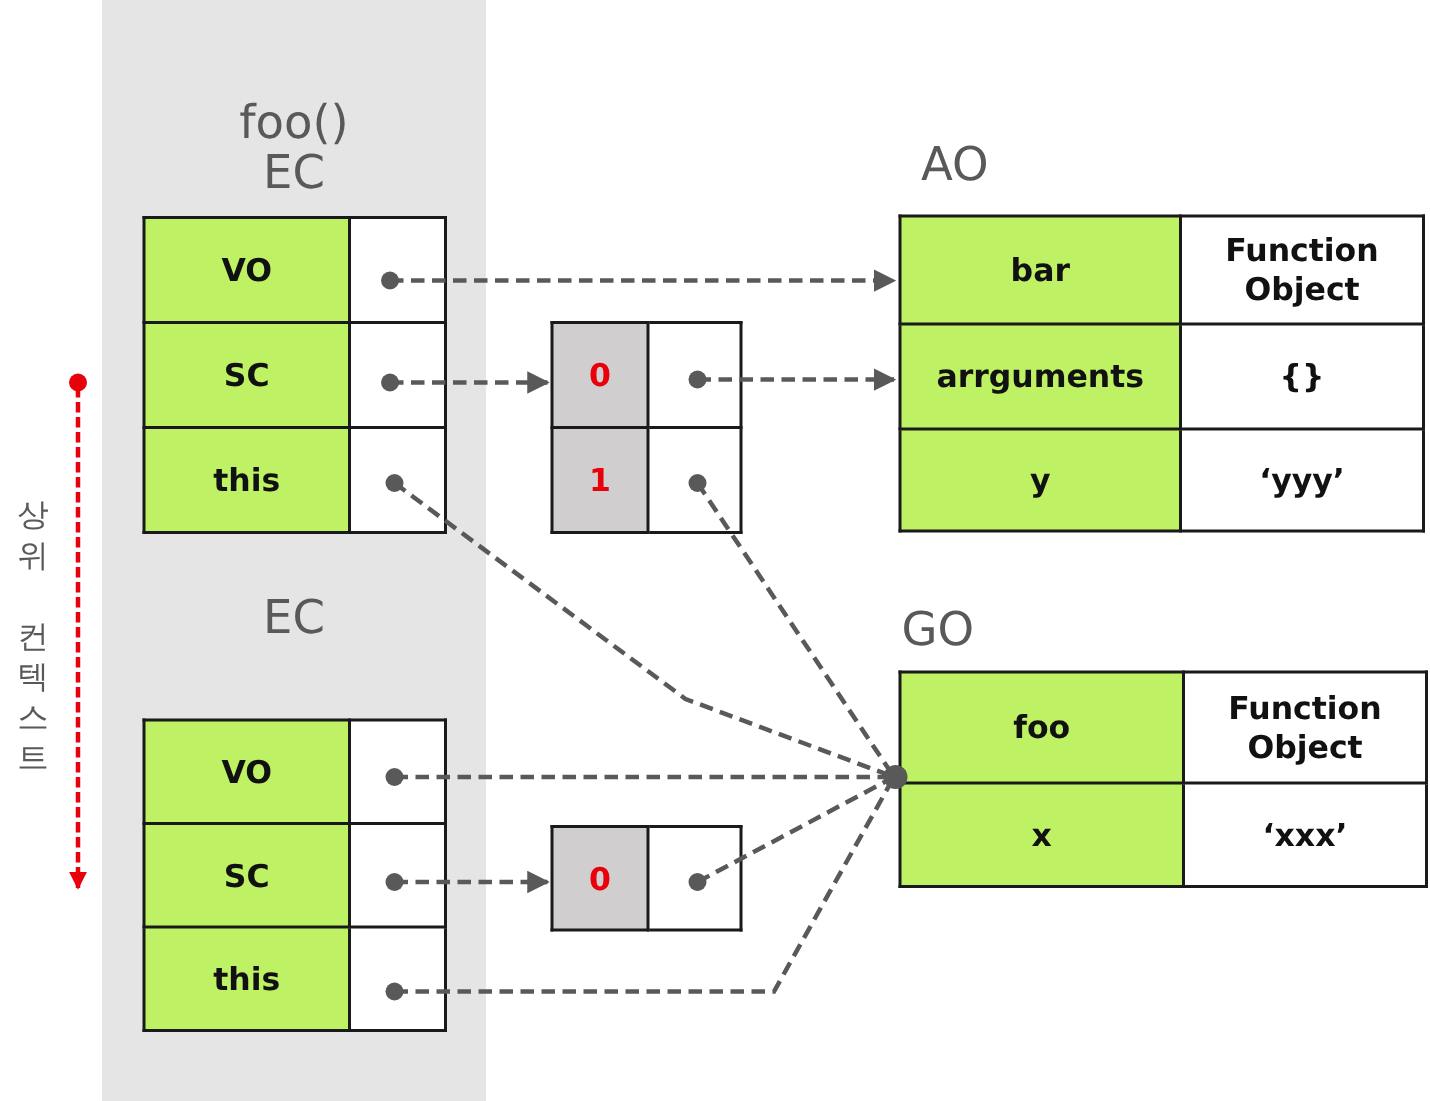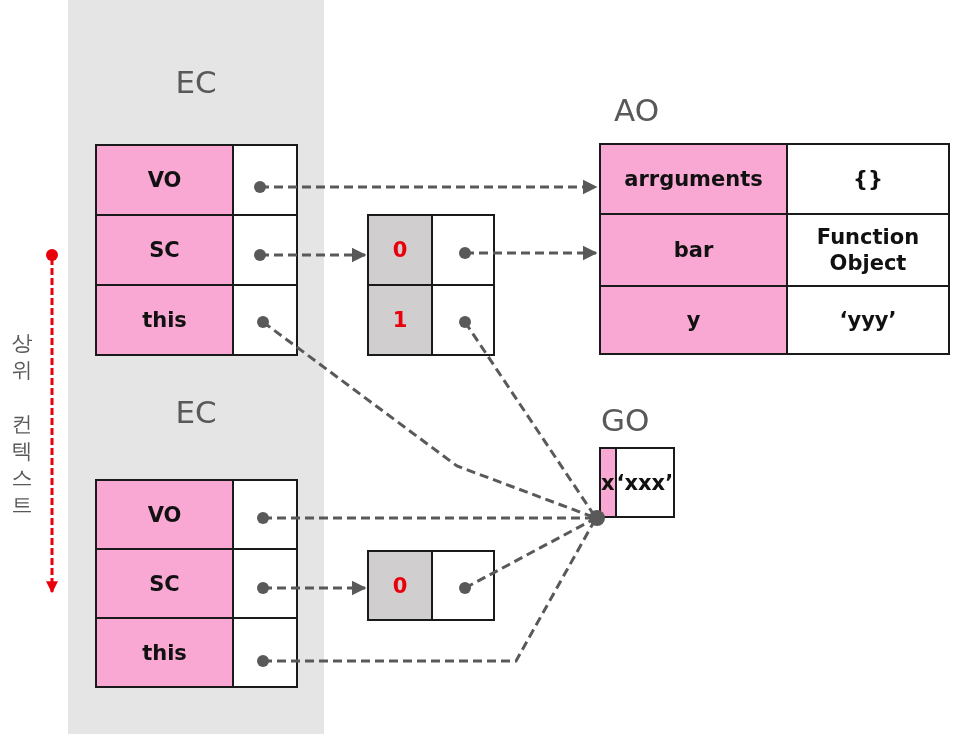--- a/index.html
+++ b/index.html
@@ -4,21 +4,21 @@
 <style>
   html, body { margin: 0; padding: 0; background: #ffffff; }
   body { width: 953px; height: 734px; position: relative; overflow: hidden;
          font-family: "DejaVu Sans", sans-serif; }
   .stack-bg { position: absolute; left: 68px; top: 0; width: 256px; height: 734px; background: #e5e5e5; }
   .title { position: absolute; color: #595959; font-size: 31px; text-align: center; line-height: 33px;
            font-family: "DejaVu Sans", sans-serif; }
   .tbl { position: absolute; border-collapse: collapse; }
   .tbl td { border: 2px solid #1a1a1a; text-align: center; vertical-align: middle; padding: 0;
             font-weight: bold; font-size: 21px; color: #111; line-height: 26px; }
-  .tbl td.k { background: #f9a8d4; }
+  .tbl td.k { background: #bef264; }
   .tbl td.v { background: #ffffff; }
   .tbl td.idx { background: #d0cecf; color: #e8000b; }
   .side-label { position: absolute; left: 10px; top: 330px; width: 24px; color: #595959; font-size: 21px;
                 line-height: 27px; text-align: center; }
   .side-label span { display: block; }
   .side-label .gap { height: 27px; }
   svg.wires { position: absolute; left: 0; top: 0; }
 </style>
 </head>
 <body>
@@ -29,20 +29,21 @@
   <span>상</span>
   <span>위</span>
   <span class="gap"></span>
   <span>컨</span>
   <span>텍</span>
   <span>스</span>
   <span>트</span>
 </div>
 
 <div class="title" style="left:96px; top:66px; width:200px;">
+  <div>foo()</div>
   <div>EC</div>
 </div>
 <table class="tbl" style="left:95px; top:144px;">
   <tbody>
       <tr>
     <td class="k" style="width:135px; height:68px;">VO</td>
     <td class="v" style="width:62px;"></td>
   </tr>
   <tr>
     <td class="k" style="height:68px;">SC</td>
@@ -94,40 +95,47 @@
     <td class="idx" style="width:62px; height:67px;">0</td>
     <td class="v" style="width:60px;"></td>
   </tr>
 </tbody>
   </table>
 
 <div class="title" style="left:614px; top:94px; text-align:center;">AO</div>
 <table class="tbl" style="left:599px; top:143px;">
   <tbody>
       <tr>
-    <td class="k" style="width:185px; height:68px;">arrguments</td>
-    <td class="v" style="width:160px;">{}</td>
-  </tr>
-  <tr>
     <td class="k" style="height:70px;">bar</td>
     <td class="v">
       <div>Function</div>
       <div>Object</div>
     </td>
+  </tr>
+  <tr>
+    <td class="k" style="width:185px; height:68px;">arrguments</td>
+    <td class="v" style="width:160px;">{}</td>
   </tr>
   <tr>
     <td class="k" style="height:66px;">y</td>
     <td class="v">‘yyy’</td>
   </tr>
 </tbody>
   </table>
 
 <div class="title" style="left:601px; top:404px; text-align:left;">GO</div>
 <table class="tbl" style="left:599px; top:447px;">
   <tbody>
+      <tr>
+    <td class="k" style="width:187px; height:72px;">foo</td>
+    <td class="v" style="width:160px;">
+      <div>Function</div>
+      <div>Object</div>
+    </td>
+  </tr>
   <tr>
     <td class="k" style="height:67px;">x</td>
     <td class="v">‘xxx’</td>
   </tr>
 </tbody>
   </table>
 
 <svg class="wires" width="953" height="734">
   <defs>
     <marker id="arr" viewBox="0 0 10 10" refX="9" refY="5" markerWidth="5" markerHeight="5" orient="auto">

